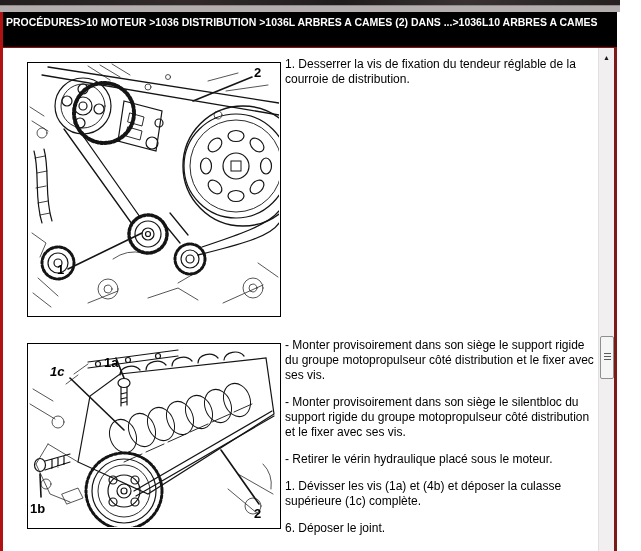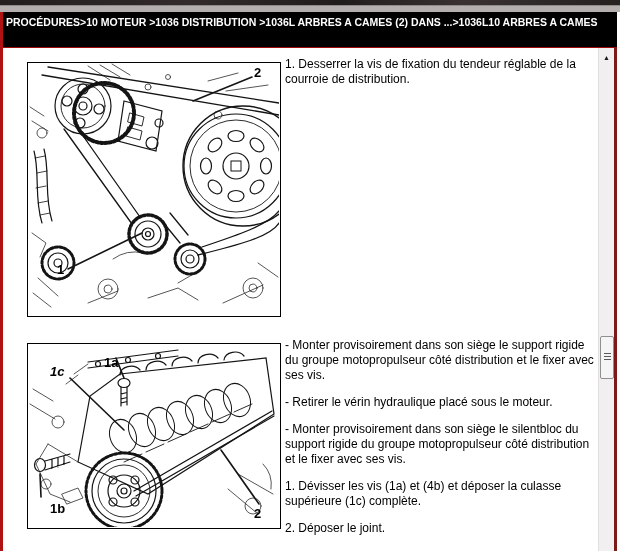--- a/index.html
+++ b/index.html
@@ -218,30 +218,30 @@
 
     <g stroke-width="1.6">
       <path d="M88,14 L96,34"></path>
       <path d="M42,34 L96,86"></path>
       <path d="M13,153 L12,130"></path>
       <path d="M231,160 L193,106"></path>
     </g>
   </svg>
   <div class="fig-label" style="left:76px;top:3px;margin-top:9px;">1a</div>
   <div class="fig-label" style="left:22px;top:21px;font-style:italic;">1c</div>
-  <div class="fig-label" style="left:22px;top:158px;">1b</div>
+  <div class="fig-label" style="left:2px;top:158px;">1b</div>
   <div class="fig-label" style="left:226px;top:163px;">2</div>
 </div>
 
 <div class="steps" id="steps-bottom">
   <p>- Monter provisoirement dans son siège le support rigide du groupe motopropulseur côté distribution et le fixer avec ses vis.</p>
+  <p>- Monter provisoirement dans son siège le silentbloc du support rigide du groupe motopropulseur côté distribution et le fixer avec ses vis.</p>
   <p>- Retirer le vérin hydraulique placé sous le moteur.</p>
-  <p>- Monter provisoirement dans son siège le silentbloc du support rigide du groupe motopropulseur côté distribution et le fixer avec ses vis.</p>
   <p>1. Dévisser les vis (1a) et (4b) et déposer la culasse supérieure (1c) complète.</p>
-  <p>2. Déposer le joint.</p>
+  <p>6. Déposer le joint.</p>
 </div>
 
 <div class="scrollbar">
   <div class="scroll-up">▲</div>
   <div class="scroll-thumb">
     <div class="scroll-grip"></div>
   </div>
 </div>
 
 <div class="right-line"></div>

